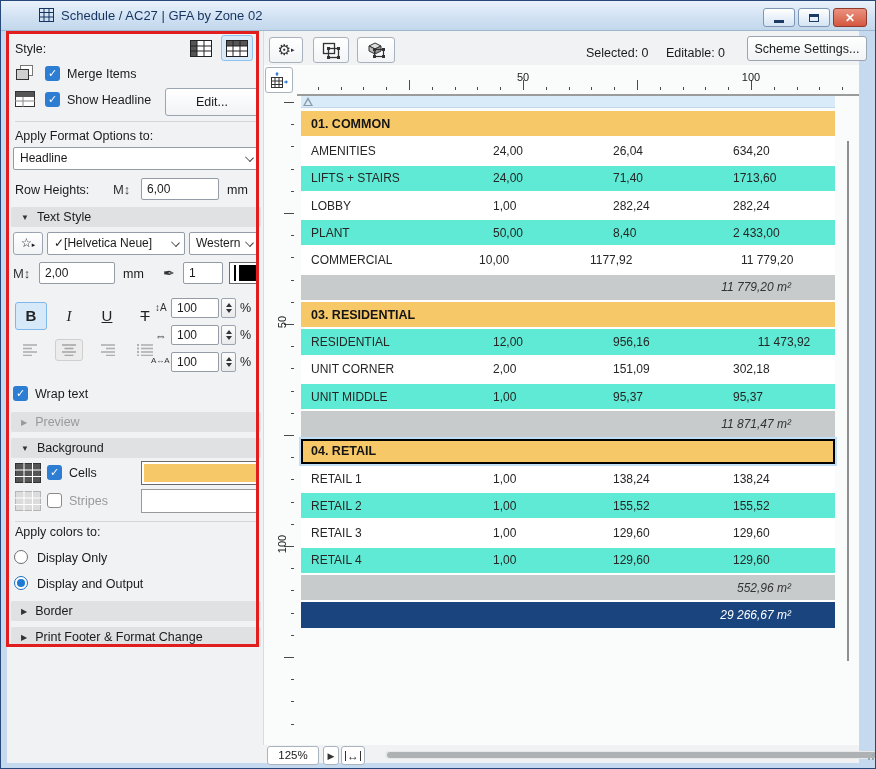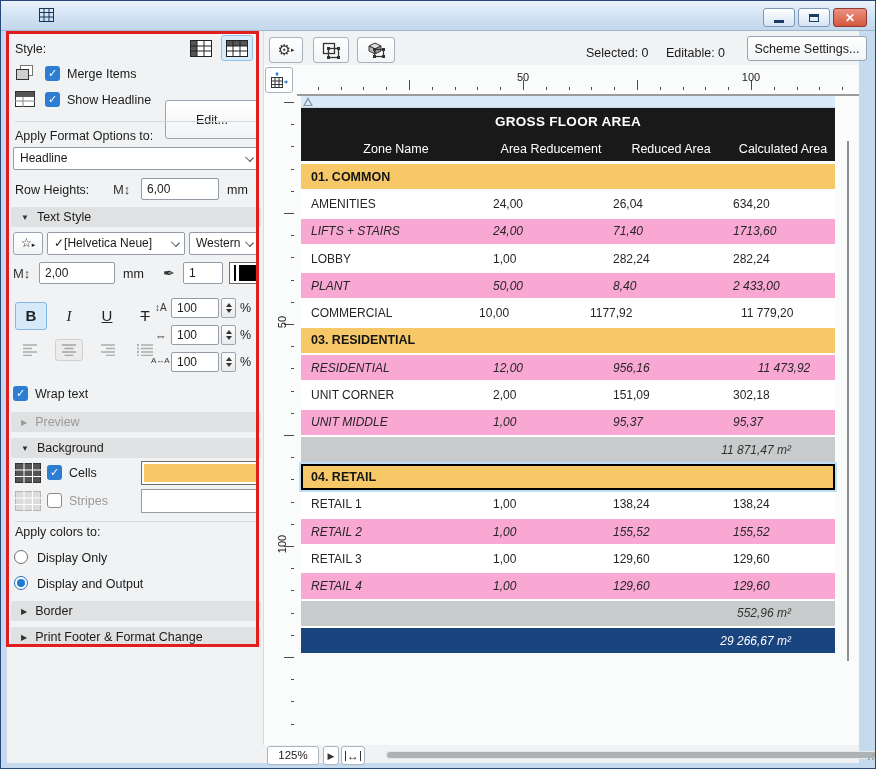--- a/index.html
+++ b/index.html
@@ -114,21 +114,21 @@
     border-left:5px solid transparent; border-right:5px solid transparent; border-bottom:9px solid #8a9aa6; }
   .blue-strip .marker::after { content:""; position:absolute; left:-3px; top:3px; width:0; height:0;
     border-left:3px solid transparent; border-right:3px solid transparent; border-bottom:5px solid #d9ebf9; }
   .sched-header { background:#191919; color:#fff; padding-top:6px; }
   .sched-title { text-align:center; font-weight:bold; font-size:13.5px; letter-spacing:0.3px; height:22px; }
   .colheads { display:flex; height:25px; align-items:center; font-size:12.5px; }
   .colheads span { text-align:center; }
   .rows { margin-top:3px; display:flex; flex-direction:column; gap:2px; background:#fff; }
   .trow { height:25.3px; display:flex; align-items:center; font-size:12px; color:#262626; flex:none; }
   .trow.data { background:#fff; }
-  .trow.data.stripe { background:#f9a8d4;font-style:italic; }
+  .trow.data.stripe { background:#5eead4; }
   .trow.section { background:#f7c868; font-weight:bold; font-size:12.5px; color:#141414; padding-left:10px; }
   .trow.section.selected { border:2px solid #000; box-shadow:0 0 0 2px #bfe0f6; padding-left:8px; }
   .trow.subtotal { background:#c7cbcb; font-style:italic; justify-content:flex-end; padding-right:44px; color:#323232; }
   .trow.total { background:#19447e; font-style:italic; justify-content:flex-end; padding-right:44px; color:#fff; }
   .tcell { padding-left:2px; } .tcell.c0 { padding-left:10px; }
 
   .vscroll { position:absolute; left:846px; top:140px; width:2px; height:520px; background:#8f8f8f; }
 
   
   .statusbar { position:absolute; left:262px; top:744px; width:596px; height:19px; }
@@ -153,20 +153,21 @@
   <div class="titlebar">
     <span class="title-icon">
       <svg width="15" height="14" viewBox="0 0 15 14">
           <rect x="0.5" y="0.5" width="14" height="13" fill="none" stroke="#15355e"></rect>
           <line x1="0" y1="4.5" x2="15" y2="4.5" stroke="#15355e"></line>
           <line x1="0" y1="9" x2="15" y2="9" stroke="#15355e"></line>
           <line x1="5" y1="0" x2="5" y2="14" stroke="#15355e"></line>
           <line x1="10" y1="0" x2="10" y2="14" stroke="#15355e"></line>
         </svg>
     </span>
+    <span class="title-text">Schedule / AC27 | GFA by Zone 02</span>
     <div class="win-btns">
       <div class="wbtn">
           <span class="glyph-min"></span>
         </div>
       <div class="wbtn">
           <span class="glyph-max"></span>
         </div>
       <div class="wbtn close">
           <span>✕</span>
         </div>
@@ -215,21 +216,21 @@
     <span style="position:absolute; left:8px; top:60px;">
       <svg width="20" height="16" viewBox="0 0 20 16">
           <rect x="0.5" y="0.5" width="19" height="15" fill="#fff" stroke="#333"></rect>
           <rect x="1" y="1" width="18" height="5" fill="#555"></rect>
           <line x1="0" y1="10" x2="20" y2="10" stroke="#888"></line>
           <line x1="8" y1="6" x2="8" y2="16" stroke="#888"></line>
         </svg>
     </span>
     <span class="checkbox" style="left:38px; top:61px;">✓</span>
     <span class="plabel" style="left:60px; top:62px;">Show Headline</span>
-    <button class="btn" style="left:158px; top:57px; width:94px; height:39px;margin-top:12px;">Edit...</button>
+    <button class="btn" style="left:158px; top:57px; width:94px; height:28px;">Edit...</button>
 
     <div class="hr" style="top:90px;"></div>
 
     <span class="plabel" style="left:8px; top:98px;">Apply Format Options to:</span>
     <div class="pselect" style="left:6px; top:116px; width:246px;">
       <span>Headline</span>
       <span class="chev"></span>
     </div>
 
     <span class="plabel" style="left:8px; top:152px;">Row Heights:</span>
@@ -502,29 +503,20 @@
       <div class="vtick" style="top: 627.6px; width: 3px;"></div>
       <span class="vlabel" style="top: 220px;">50</span>
       <span class="vlabel" style="top: 442px;">100</span>
     </div>
   <div class="table-topline"></div>
 
   <div class="sched">
     <div class="blue-strip">
         <span class="marker"></span>
       </div>
-    <div class="sched-header">
-      <div class="sched-title">GROSS FLOOR AREA</div>
-      <div class="colheads" id="colheads">
-          <span style="width: 190px;">Zone Name</span>
-          <span style="width: 120px;">Area Reducement</span>
-          <span style="width: 120px;">Reduced Area</span>
-          <span style="width: 104px;">Calculated Area</span>
-        </div>
-    </div>
     <div class="rows" id="rows">
         <div class="trow section">
           <span>01. COMMON</span>
         </div>
         <div class="trow data">
           <span class="tcell c0" style="width: 190px;">AMENITIES</span>
           <span class="tcell c1" style="width: 120px;">24,00</span>
           <span class="tcell c2" style="width: 120px;">26,04</span>
           <span class="tcell c3" style="width: 104px;">634,20</span>
         </div>
@@ -545,20 +537,23 @@
           <span class="tcell c1" style="width: 120px;">50,00</span>
           <span class="tcell c2" style="width: 120px;">8,40</span>
           <span class="tcell c3" style="width: 104px;">2 433,00</span>
         </div>
         <div class="trow data">
           <span class="tcell c0" style="width: 190px;">COMMERCIAL</span>
           <span class="tcell c1" style="width: 120px;">10,00</span>
           <span class="tcell c2" style="width: 120px;">1177,92</span>
           <span class="tcell c3" style="width: 104px; margin-left: 40px;">11 779,20</span>
         </div>
+        <div class="trow subtotal">
+          <span>11 779,20 m²</span>
+        </div>
         <div class="trow section">
           <span>03. RESIDENTIAL</span>
         </div>
         <div class="trow data stripe">
           <span class="tcell c0" style="width: 190px;">RESIDENTIAL</span>
           <span class="tcell c1" style="width: 120px;">12,00</span>
           <span class="tcell c2" style="width: 120px;">956,16</span>
           <span class="tcell c3" style="width: 104px; text-align: center;">11 473,92</span>
         </div>
         <div class="trow data">

